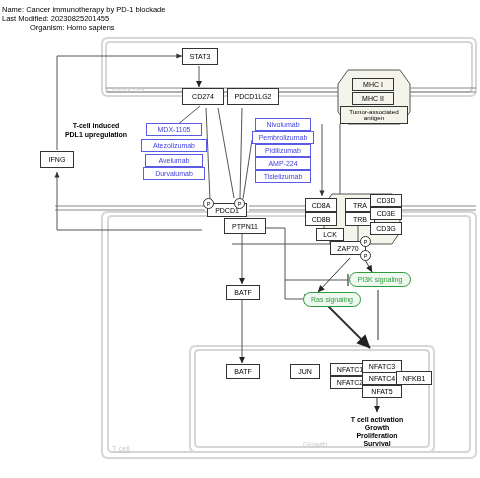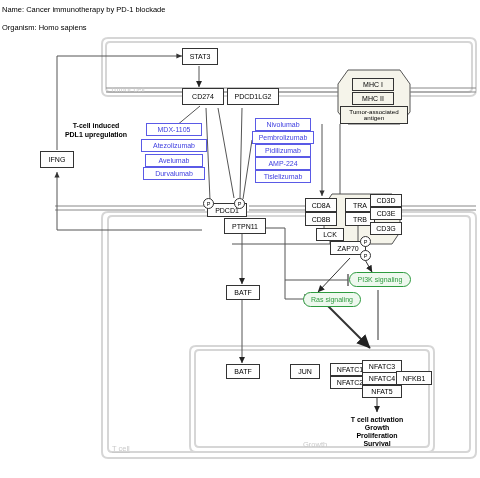--- a/index.html
+++ b/index.html
@@ -10,21 +10,21 @@
     position:relative;
     overflow:hidden;
     color:#000;
   }
   #stage{position:absolute;left:0;top:0;width:480px;height:478px;}
 
   
   .hdr{position:absolute;left:2px;font-size:7.5px;color:#000;white-space:nowrap;letter-spacing:0px;}
   .hdr.l1{top:5px;}
   .hdr.l2{top:14px;}
-  .hdr.l3{top:23px;}
+  .hdr.l3{top:23px;margin-left:28px;}
 
   
   svg.layer{position:absolute;left:0;top:0;width:480px;height:478px;}
   svg.lines{z-index:1;}
 
   
   .node{
     position:absolute;
     box-sizing:border-box;
     background:#fefefe;
@@ -77,20 +77,21 @@
     font-size:5.5px;display:flex;align-items:center;justify-content:center;
     z-index:7;color:#000;
   }
 </style>
 </head>
 <body>
 
 <div id="stage">
 
   <div class="hdr l1">Name: Cancer immunotherapy by PD-1 blockade</div>
+  <div class="hdr l2">Last Modified: 20230825201455</div>
   <div class="hdr l3">Organism: Homo sapiens</div>
 
   <svg class="layer lines" viewBox="0 0 480 478">
     <defs>
       <marker id="arr" markerWidth="7" markerHeight="7" refX="5.6" refY="2.6" orient="auto">
         <path d="M0,0 L5.6,2.6 L0,5.2 z" fill="#333"></path>
       </marker>
       <marker id="arrdk" markerWidth="9" markerHeight="9" refX="6.5" refY="3.2" orient="auto">
         <path d="M0,0 L6.8,3.2 L0,6.4 z" fill="#222"></path>
       </marker>

